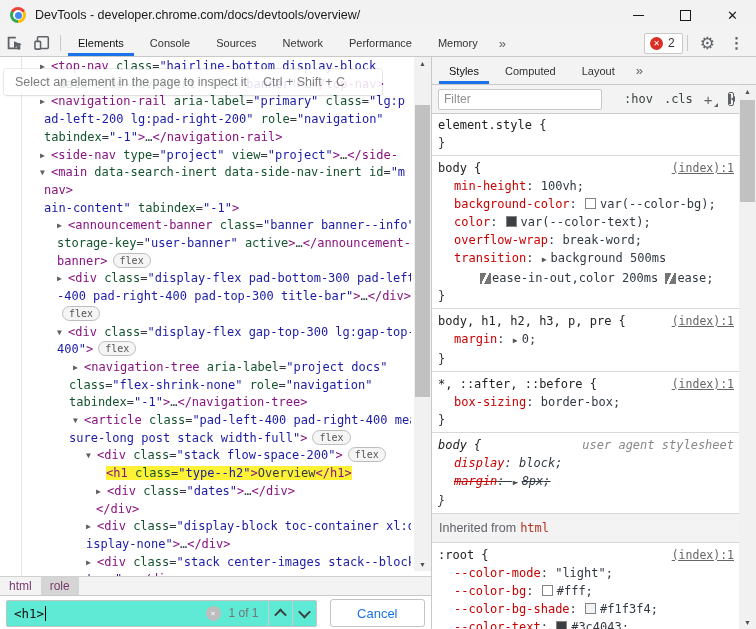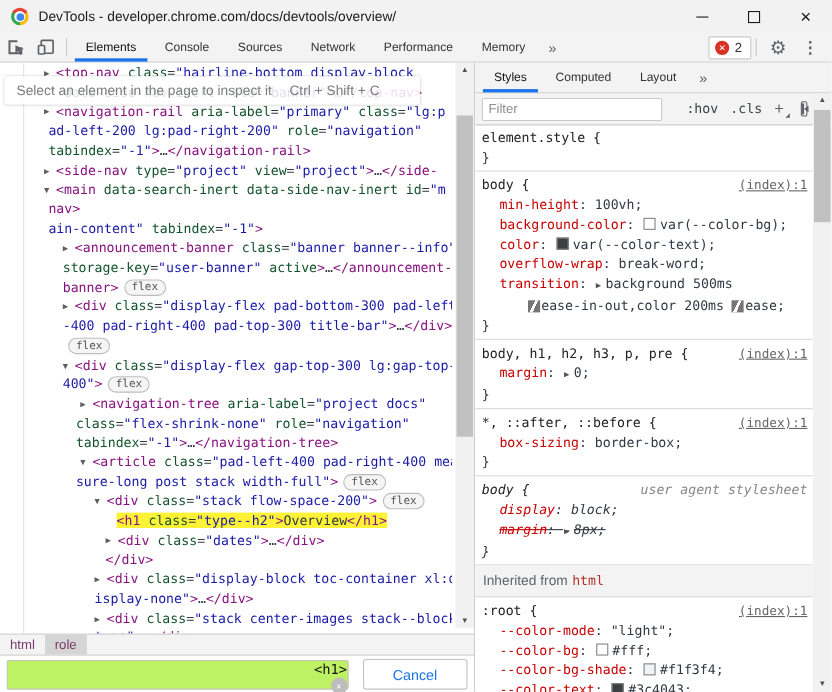--- a/index.html
+++ b/index.html
@@ -70,22 +70,22 @@
 
   
   .crumbs{position:absolute;top:519px;left:0;right:0;height:18px;background:#f3f3f3;border-top:1px solid #d0d0d0;
           display:flex;align-items:stretch;font-size:12px;color:#7a3a6d;}
   .crumb{padding:0 9px;display:flex;align-items:center;}
   .crumb.selected{background:#d5d5d5;}
 
   
   .findbar{position:absolute;top:538px;left:0;right:0;height:34px;background:#fff;border-top:1px solid #c9c9c9;
            display:flex;align-items:center;padding:0 6px;}
-  .find-box{width:313px;height:25px;border:1px solid #c3c3c3;border-radius:2px;background:#bef264;
-            display:flex;align-items:flex-end;padding-left:7px;font:12.5px "DejaVu Sans Mono",monospace;color:#111;flex-direction:column;}
+  .find-box{width:313px;height:25px;border:1px solid #c3c3c3;border-radius:2px;background:#5eead4;
+            display:flex;align-items:center;padding-left:7px;font:12.5px "DejaVu Sans Mono",monospace;color:#111;}
   .caret{width:1px;height:15px;background:#000;margin-left:1px;}
   .find-spacer{flex:1;}
   .clear-ic{width:15px;height:15px;border-radius:50%;background:#bdbdbd;color:#fff;font-size:8px;
             display:flex;align-items:center;justify-content:center;flex:0 0 auto;}
   .match-count{font-family:"Liberation Sans",sans-serif;font-size:12px;color:#757575;margin:0 9px 0 8px;white-space:nowrap;}
   .nav-cell{width:23px;height:100%;border-left:1px solid #ccc;display:flex;align-items:center;justify-content:center;}
   .chev{width:7px;height:7px;border-left:2px solid #3c4043;border-top:2px solid #3c4043;}
   .chev.up{transform:rotate(45deg) translate(1px,1px);}
   .chev.down{transform:rotate(225deg) translate(1px,1px);}
   .cancel-btn{width:97px;height:26px;border:1px solid #c3c3c3;border-radius:3px;background:#fff;color:#1a73e8;

